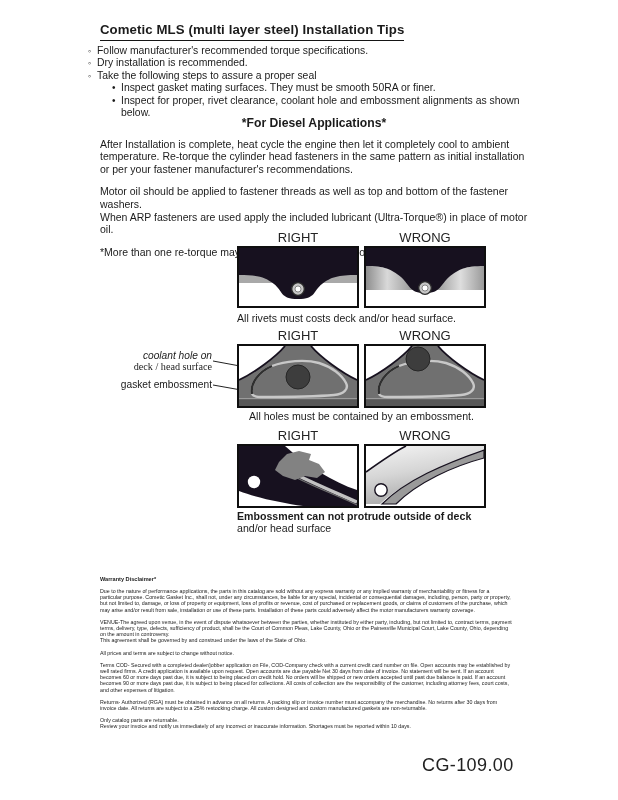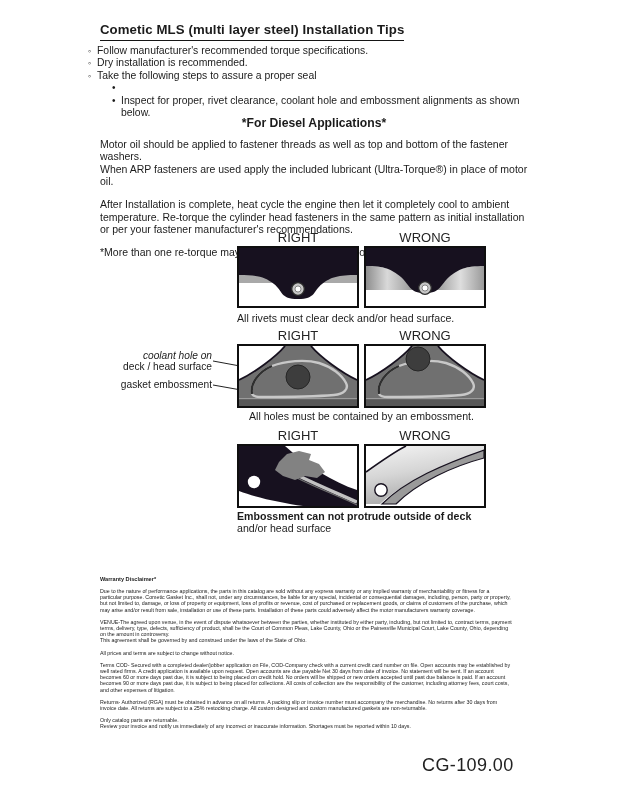--- a/index.html
+++ b/index.html
@@ -52,37 +52,38 @@
     <div class="b-row">
       <span class="b-marker">◦</span>
       <span>Dry installation is recommended.</span>
     </div>
     <div class="b-row">
       <span class="b-marker">◦</span>
       <span>Take the following steps to assure a proper seal</span>
     </div>
     <div class="b-row sub">
       <span class="b-marker">•</span>
+      <span>Inspect gasket mating surfaces.  They must be smooth 50RA or finer.</span>
     </div>
     <div class="b-row sub">
       <span class="b-marker">•</span>
       <span>Inspect for proper, rivet clearance, coolant hole and embossment alignments as shown below.</span>
     </div>
   </div>
 
   <div class="diesel">
     <h2>*For Diesel Applications*</h2>
-    <div class="para">
-      <span class="line">Motor oil should be applied to fastener threads as well as top and bottom of the fastener washers.</span>
-      <span class="line">When ARP fasteners are used apply the included lubricant (Ultra-Torque®) in place of motor oil.</span>
-    </div>
     <div class="para">
       <span class="line">After Installation is complete, heat cycle the engine then let it completely cool to ambient</span>
       <span class="line">temperature. Re-torque the cylinder head fasteners in the same pattern as initial installation</span>
       <span class="line">or per your fastener manufacturer's recommendations.</span>
+    </div>
+    <div class="para">
+      <span class="line">Motor oil should be applied to fastener threads as well as top and bottom of the fastener washers.</span>
+      <span class="line">When ARP fasteners are used apply the included lubricant (Ultra-Torque®) in place of motor oil.</span>
     </div>
     <div class="para">*More than one re-torque may be required to achieve proper fastener stretch*</div>
   </div>
 
   <div class="dlabel" style="left:237px;top:230px;">RIGHT</div>
   <div class="dlabel" style="left:364px;top:230px;">WRONG</div>
 
   <div class="panel" style="left:237px;top:246px;height:62px;">
     <svg width="118" height="58" viewBox="0 0 118 58">
       <rect width="118" height="58" fill="#ffffff"></rect>
@@ -105,28 +106,28 @@
         </linearGradient>
       </defs>
       <rect width="118" height="58" fill="#ffffff"></rect>
       <rect y="18" width="118" height="24" fill="url(#gw1)"></rect>
       <rect y="42" width="118" height="16" fill="#ffffff"></rect>
       <path d="M0,0 H118 V18 C99,18 93,21 83,29 C74,37 75,45 59,45 C43,45 44,37 35,29 C25,21 19,18 0,18 Z" fill="#17111f"></path>
       <circle cx="59" cy="40" r="6.3" fill="#c6c6c6" stroke="#2b2b2b" stroke-width="1.3"></circle>
       <circle cx="59" cy="40" r="3" fill="#ffffff" stroke="#444444" stroke-width="0.6"></circle>
     </svg>
   </div>
-  <div class="caption" style="left:237px;top:312px;">All rivets must clear deck and/or head surface.</div>
+  <div class="caption" style="left:237px;top:312px;">All rivets must costs deck and/or head surface.</div>
 
   <div class="dlabel" style="left:237px;top:328px;">RIGHT</div>
   <div class="dlabel" style="left:364px;top:328px;">WRONG</div>
 
   <div class="ann" style="left:85px;top:350px;">
     <span class="line" style="display:block;font-style:italic;">coolant hole on</span>
-    <span class="line" style="display:block;">deck / head surface</span>
+    <span class="line" style="display:block;font-family:Liberation Serif, serif;">deck / head surface</span>
   </div>
   <div class="ann" style="left:85px;top:379px;">gasket embossment</div>
 
   <svg class="leader" width="90" height="48" viewBox="0 0 90 48">
     <line x1="0" y1="9" x2="81" y2="24" stroke="#222222" stroke-width="1"></line>
     <line x1="0" y1="33" x2="45" y2="41" stroke="#222222" stroke-width="1"></line>
   </svg>
 
   <div class="panel" style="left:237px;top:344px;height:64px;">
     <svg width="118" height="60" viewBox="0 0 118 60">

